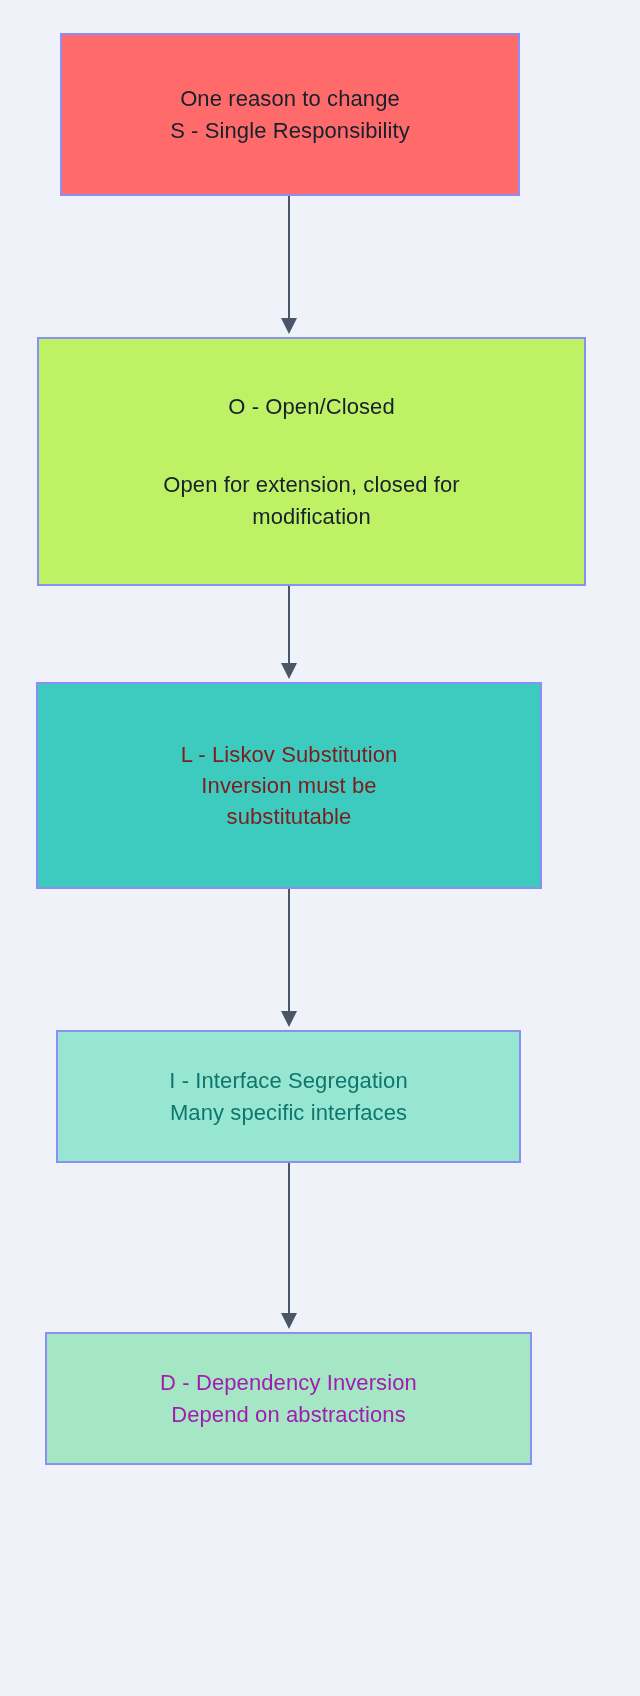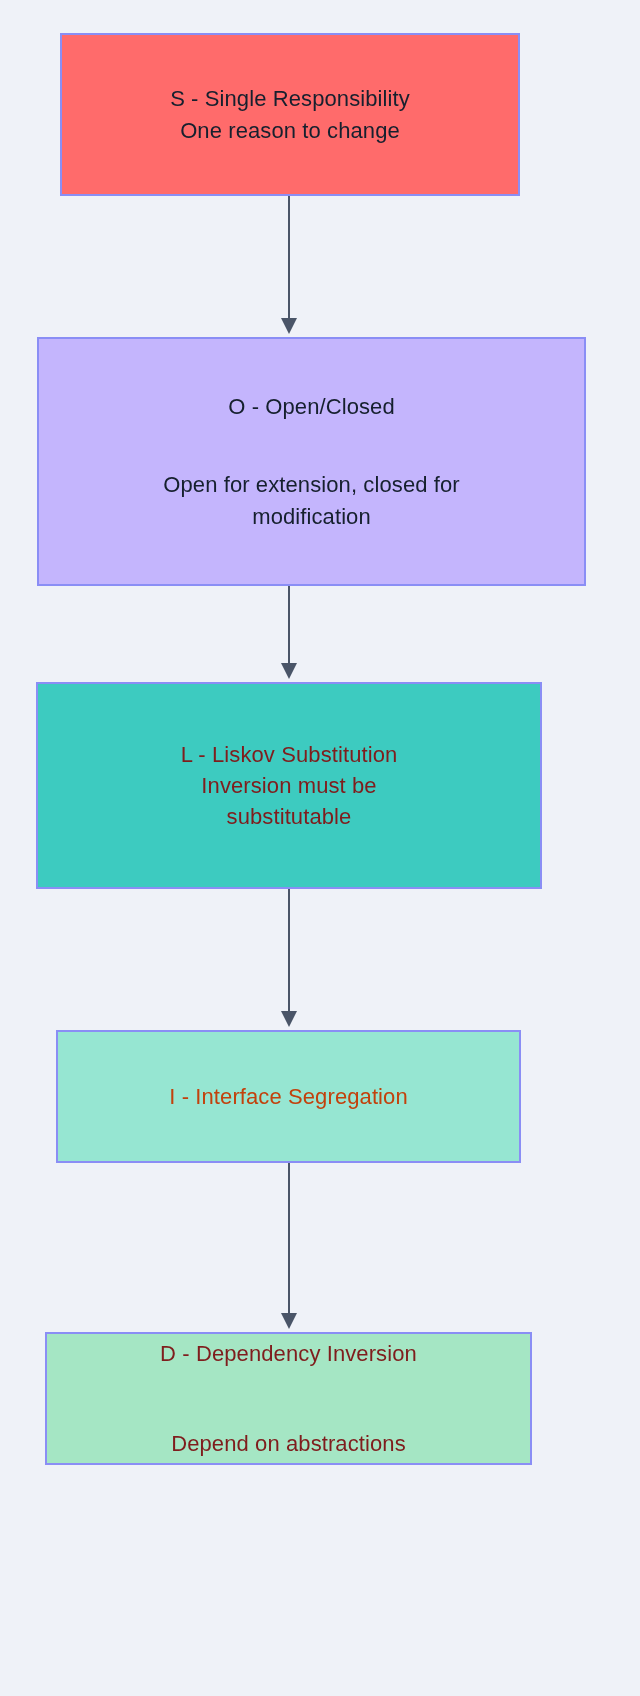--- a/index.html
+++ b/index.html
@@ -79,36 +79,37 @@
     <g>
       <line x1="289" y1="889" x2="289" y2="1019" stroke="#4a5568" stroke-width="2" marker-end="url(#arrowhead)"></line>
     </g>
 
     <g>
       <line x1="289" y1="1163" x2="289" y2="1321" stroke="#4a5568" stroke-width="2" marker-end="url(#arrowhead)"></line>
     </g>
   </svg>
 
   <div class="node" id="node-s" style="background-color: rgb(255, 107, 107); border-color: rgb(138, 142, 245); color: rgb(22, 32, 46);">
+    <span class="line">One reason to change</span>
     <span class="line">S - Single Responsibility</span>
-    <span class="line">One reason to change</span>
   </div>
 
-  <div class="node" id="node-o" style="background-color: #c4b5fd; border-color: rgb(138, 142, 245); color: rgb(22, 32, 46);">
+  <div class="node" id="node-o" style="background-color: #bef264; border-color: rgb(138, 142, 245); color: rgb(22, 32, 46);">
     <span class="line">O - Open/Closed</span>
     <span class="line wrapline" style="max-width: 350px; margin-top: 47px;">Open for extension, closed for modification</span>
   </div>
 
   <div class="node" id="node-l" style="background-color: rgb(61, 203, 192); border-color: rgb(138, 142, 245); color: #7f1d1d;">
     <span class="line">L - Liskov Substitution</span>
     <span class="line wrapline" style="max-width: 250px;">Inversion must be substitutable</span>
   </div>
 
-  <div class="node" id="node-i" style="background-color: rgb(150, 230, 210); border-color: rgb(138, 142, 245); color: #c2410c;">
+  <div class="node" id="node-i" style="background-color: rgb(150, 230, 210); border-color: rgb(138, 142, 245); color: #0f766e;">
     <span class="line">I - Interface Segregation</span>
+    <span class="line">Many specific interfaces</span>
   </div>
 
-  <div class="node" id="node-d" style="background-color: rgb(165, 230, 196); border-color: rgb(138, 142, 245); color: #7f1d1d; justify-content: space-between;">
+  <div class="node" id="node-d" style="background-color: rgb(165, 230, 196); border-color: rgb(138, 142, 245); color: #a21caf;">
     <span class="line">D - Dependency Inversion</span>
     <span class="line">Depend on abstractions</span>
   </div>
 
 </div>
 
 </body></html>

